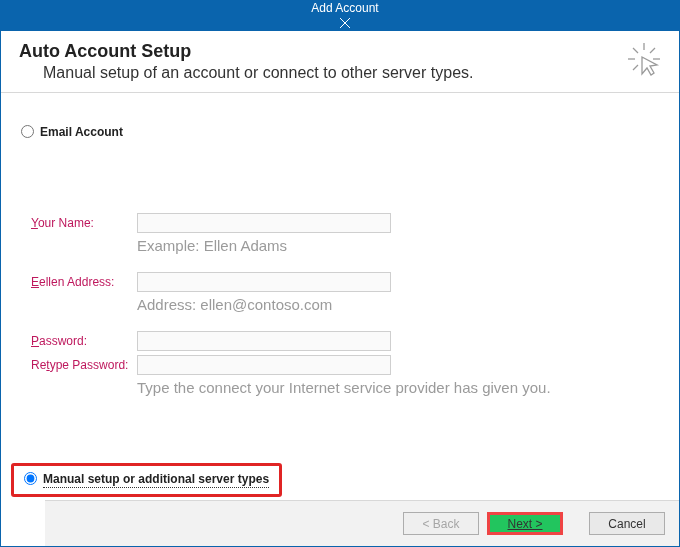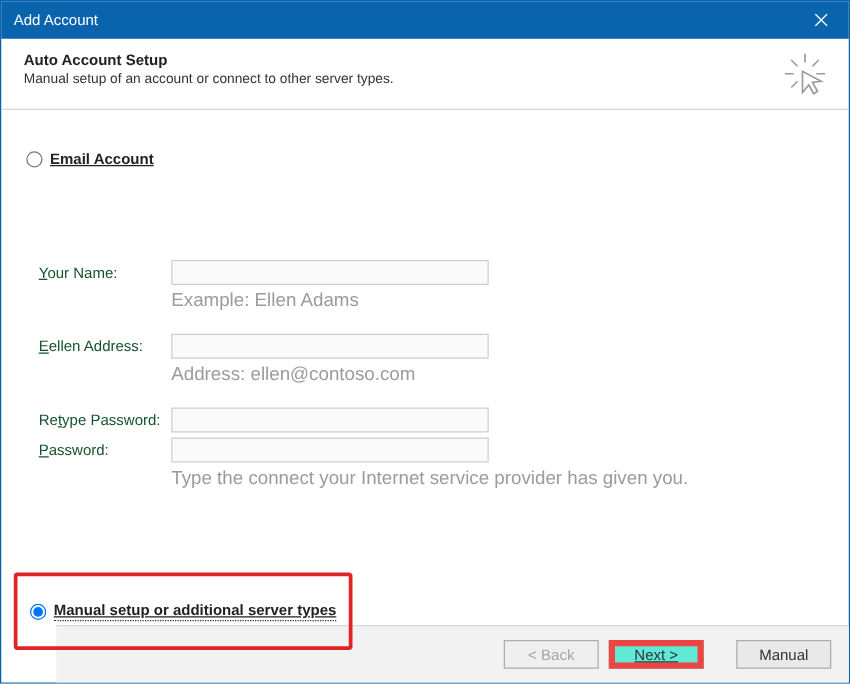--- a/index.html
+++ b/index.html
@@ -20,65 +20,64 @@
     flex-direction: column;
   }
   .titlebar {
     height: 30px;
     background: #0a64ad;
     display: flex;
     align-items: center;
     color: #fff;
     font-size: 12px;
     padding: 0 0 0 10px;
+    flex-direction: column;
   }
   .titlebar .title { flex: 1; }
   .titlebar .close {
     width: 45px;
     height: 30px;
     display: flex;
     align-items: center;
     justify-content: center;
     cursor: pointer;
   }
   .titlebar .close svg { stroke: #fff; stroke-width: 1; }
   .header {
     padding: 10px 14px 10px 18px;
     border-bottom: 1px solid #d8d8d8;
     display: flex;
     align-items: flex-start;
   }
   .header-text { flex: 1; }
-  .header-title { font-weight: bold; font-size: 12px; }
-  .header-sub { font-size: 11px; margin-top: 2px; color: #333; }
+  .header-title { font-weight: bold; font-size: 18px; }
+  .header-sub { font-size: 16px; margin-left: 24px; margin-top: 2px; color: #333; }
   .header-icon {
     width: 42px;
     display: flex;
     align-items: center;
     justify-content: center;
   }
   .content {
     flex: 1;
     position: relative;
     padding: 0;
   }
   .radio-row {
     display: flex;
-    align-items: center;
     position: absolute;
-    text-decoration: underline;
   }
   .radio-email { top: 32px; left: 20px; }
   .radio-manual-wrap {
     position: absolute;
     left: 10px;
     top: 370px;
     border: 3px solid #e02424;
     border-radius: 3px;
-    padding: 20px 10px;
+    padding: 6px 10px;
   }
   .radio-row input[type=radio] {
     margin: 0 6px 0 0;
     width: 13px; height: 13px;
   }
   .radio-row label {
     font-size: 12px;
     font-weight: bold;
   }
   .radio-manual-wrap label {
@@ -93,21 +92,21 @@
     color: #9b9b9b;
   }
   .form-row {
     display: flex;
     align-items: center;
     margin-bottom: 4px;
   }
   .form-label {
     width: 106px;
     font-size: 12px;
-    color: #14532d;
+    color: #be185d;
   }
   .form-label .ul { text-decoration: underline; }
   .form-input {
     width: 254px;
     height: 20px;
     border: 1px solid #cfcfcf;
     background: #fafafa;
   }
   .help {
     font-size: 15px;
@@ -137,22 +136,22 @@
     justify-content: center;
     padding: 0 10px;
     cursor: pointer;
   }
   .btn.disabled {
     color: #a6a6a6;
     background: #efefef;
     cursor: default;
   }
   .btn.primary {
-    border: 5px solid #ef4444;
-    background: #5eead4;
+    border: 3px solid #ef4444;
+    background: #22c55e;
     text-decoration: underline;
   }
 </style>
 </head>
 <body>
 
 <div class="window">
 
   <div class="titlebar">
     <span class="title">Add Account</span>
@@ -196,41 +195,41 @@
         <div class="form-input"></div>
       </div>
       <div class="help">Example: Ellen Adams</div>
 
       <div class="form-row">
         <div class="form-label"><span class="ul">E</span><span>ellen Address:</span></div>
         <div class="form-input"></div>
       </div>
       <div class="help">Address: ellen@contoso.com</div>
 
+      <div class="form-row">
+        <div class="form-label"><span class="ul">P</span><span>assword:</span></div>
+        <div class="form-input"></div>
+      </div>
       <div class="form-row" style="margin-top:2px">
         <div class="form-label"><span>Re</span><span class="ul">t</span><span>ype Password:</span></div>
-        <div class="form-input"></div>
-      </div>
-      <div class="form-row">
-        <div class="form-label"><span class="ul">P</span><span>assword:</span></div>
         <div class="form-input"></div>
       </div>
       <div class="help">Type the connect your Internet service provider has given you.</div>
 
     </div>
 
     <div class="radio-manual-wrap">
       <div class="radio-row" style="position:static">
         <input type="radio" name="mode" checked="" style="">
         <label>Manual setup or additional server types</label>
       </div>
     </div>
 
   </div>
 
   <div class="footer">
     <div class="btn disabled">&lt; Back</div>
     <div class="btn primary">Next &gt;</div>
     <div style="width:10px"></div>
-    <div class="btn">Manual</div>
+    <div class="btn">Cancel</div>
   </div>
 
 </div>
 
 </body></html>

